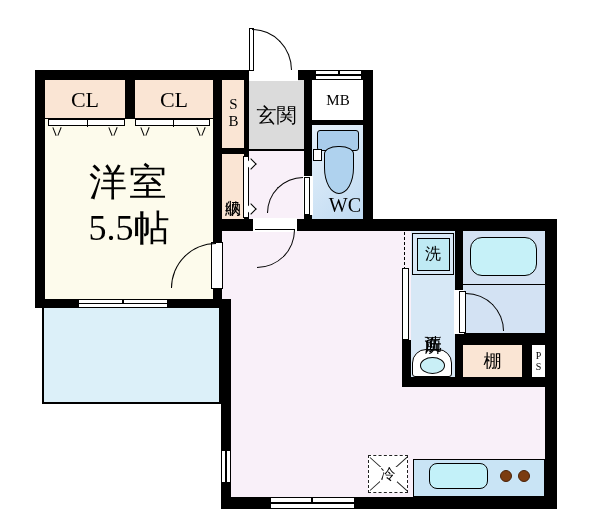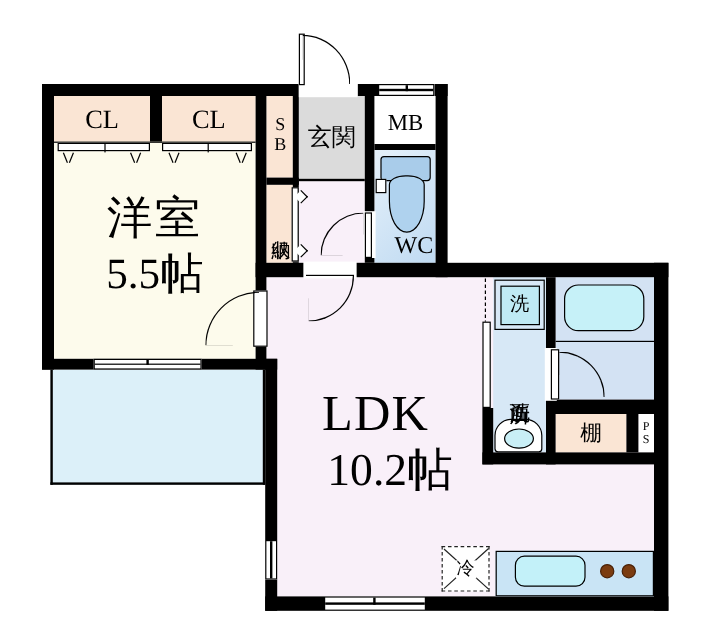--- a/index.html
+++ b/index.html
@@ -169,41 +169,35 @@
   </div>
   <div class="lbl" style="left:135px;top:86px;width:78px;height:28px;font-size:22px;">
     <span>CL</span>
   </div>
   <div class="lbl vert" style="left:222px;top:86px;width:22px;height:54px;font-size:15px;">
     <span>SB</span>
   </div>
   <div class="lbl bold" style="left:250px;top:102px;width:53px;height:26px;font-size:20px;">
     <span>玄関</span>
   </div>
-  <div class="lbl" style="left:313px;top:88px;width:50px;height:24px;font-size:19px;align-items:flex-end;">
+  <div class="lbl" style="left:313px;top:88px;width:50px;height:24px;font-size:15px;">
     <span>MB</span>
   </div>
   <div class="lbl" style="left:314px;top:193px;width:47px;height:24px;font-size:20px;justify-content:flex-end;">
     <span>WC</span>
   </div>
   <div class="lbl vert bold" style="left:222px;top:160px;width:22px;height:56px;font-size:16px;">
     <span>収納</span>
   </div>
   <div class="lbl bold" style="left:45px;top:159px;width:168px;height:46px;font-size:38px;letter-spacing:2px;">
     <span>洋室</span>
   </div>
   <div class="lbl bold" style="left:45px;top:206px;width:168px;height:44px;font-size:36px;">
     <span>5.5帖</span>
   </div>
-  <div class="lbl bold" style="left:238px;top:320px;width:150px;height:50px;font-size:42px;letter-spacing:1px;">
-    <span>LDK</span>
-  </div>
-  <div class="lbl bold" style="left:240px;top:369px;width:170px;height:46px;font-size:38px;">
-    <span>10.2帖</span>
-  </div>
   <div class="lbl vert bold" style="left:422px;top:282px;width:22px;height:82px;font-size:17px;">
     <span>洗面所</span>
   </div>
   <div class="lbl bold" style="left:463px;top:349px;width:59px;height:24px;font-size:18px;">
     <span>棚</span>
   </div>
   <div class="lbl vert" style="left:531px;top:344px;width:14px;height:34px;font-size:10px;letter-spacing:0;">
     <span>PS</span>
   </div>
 

